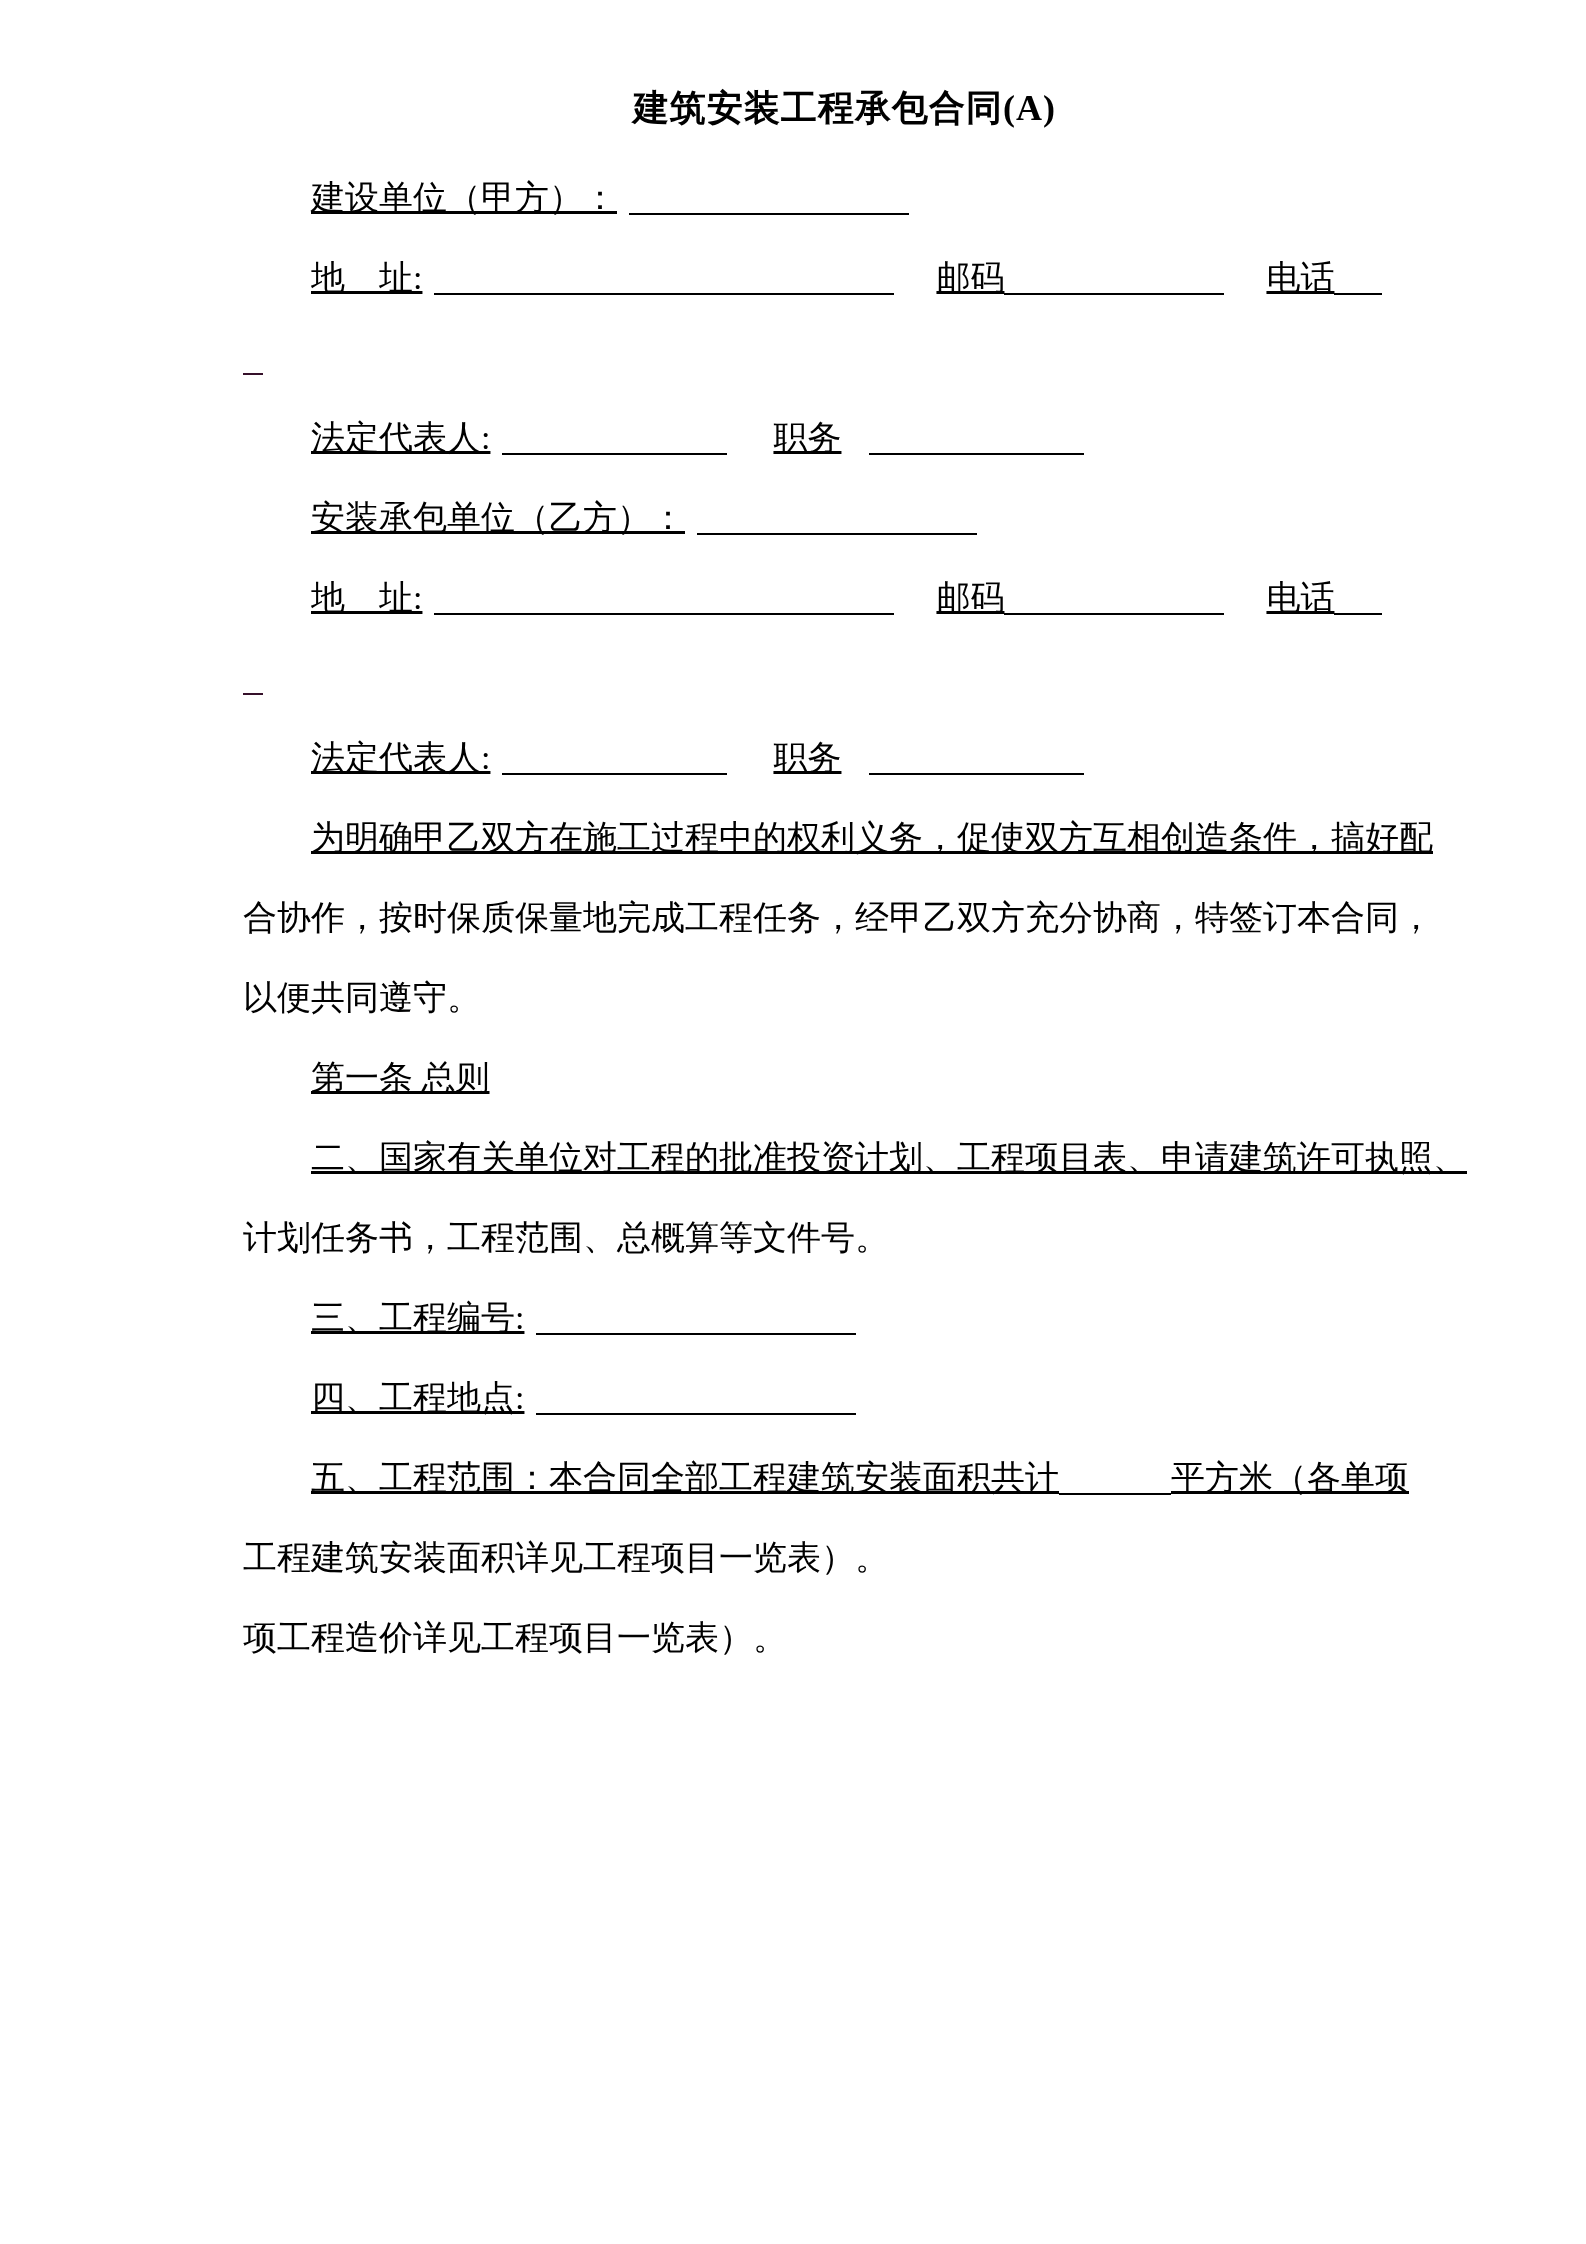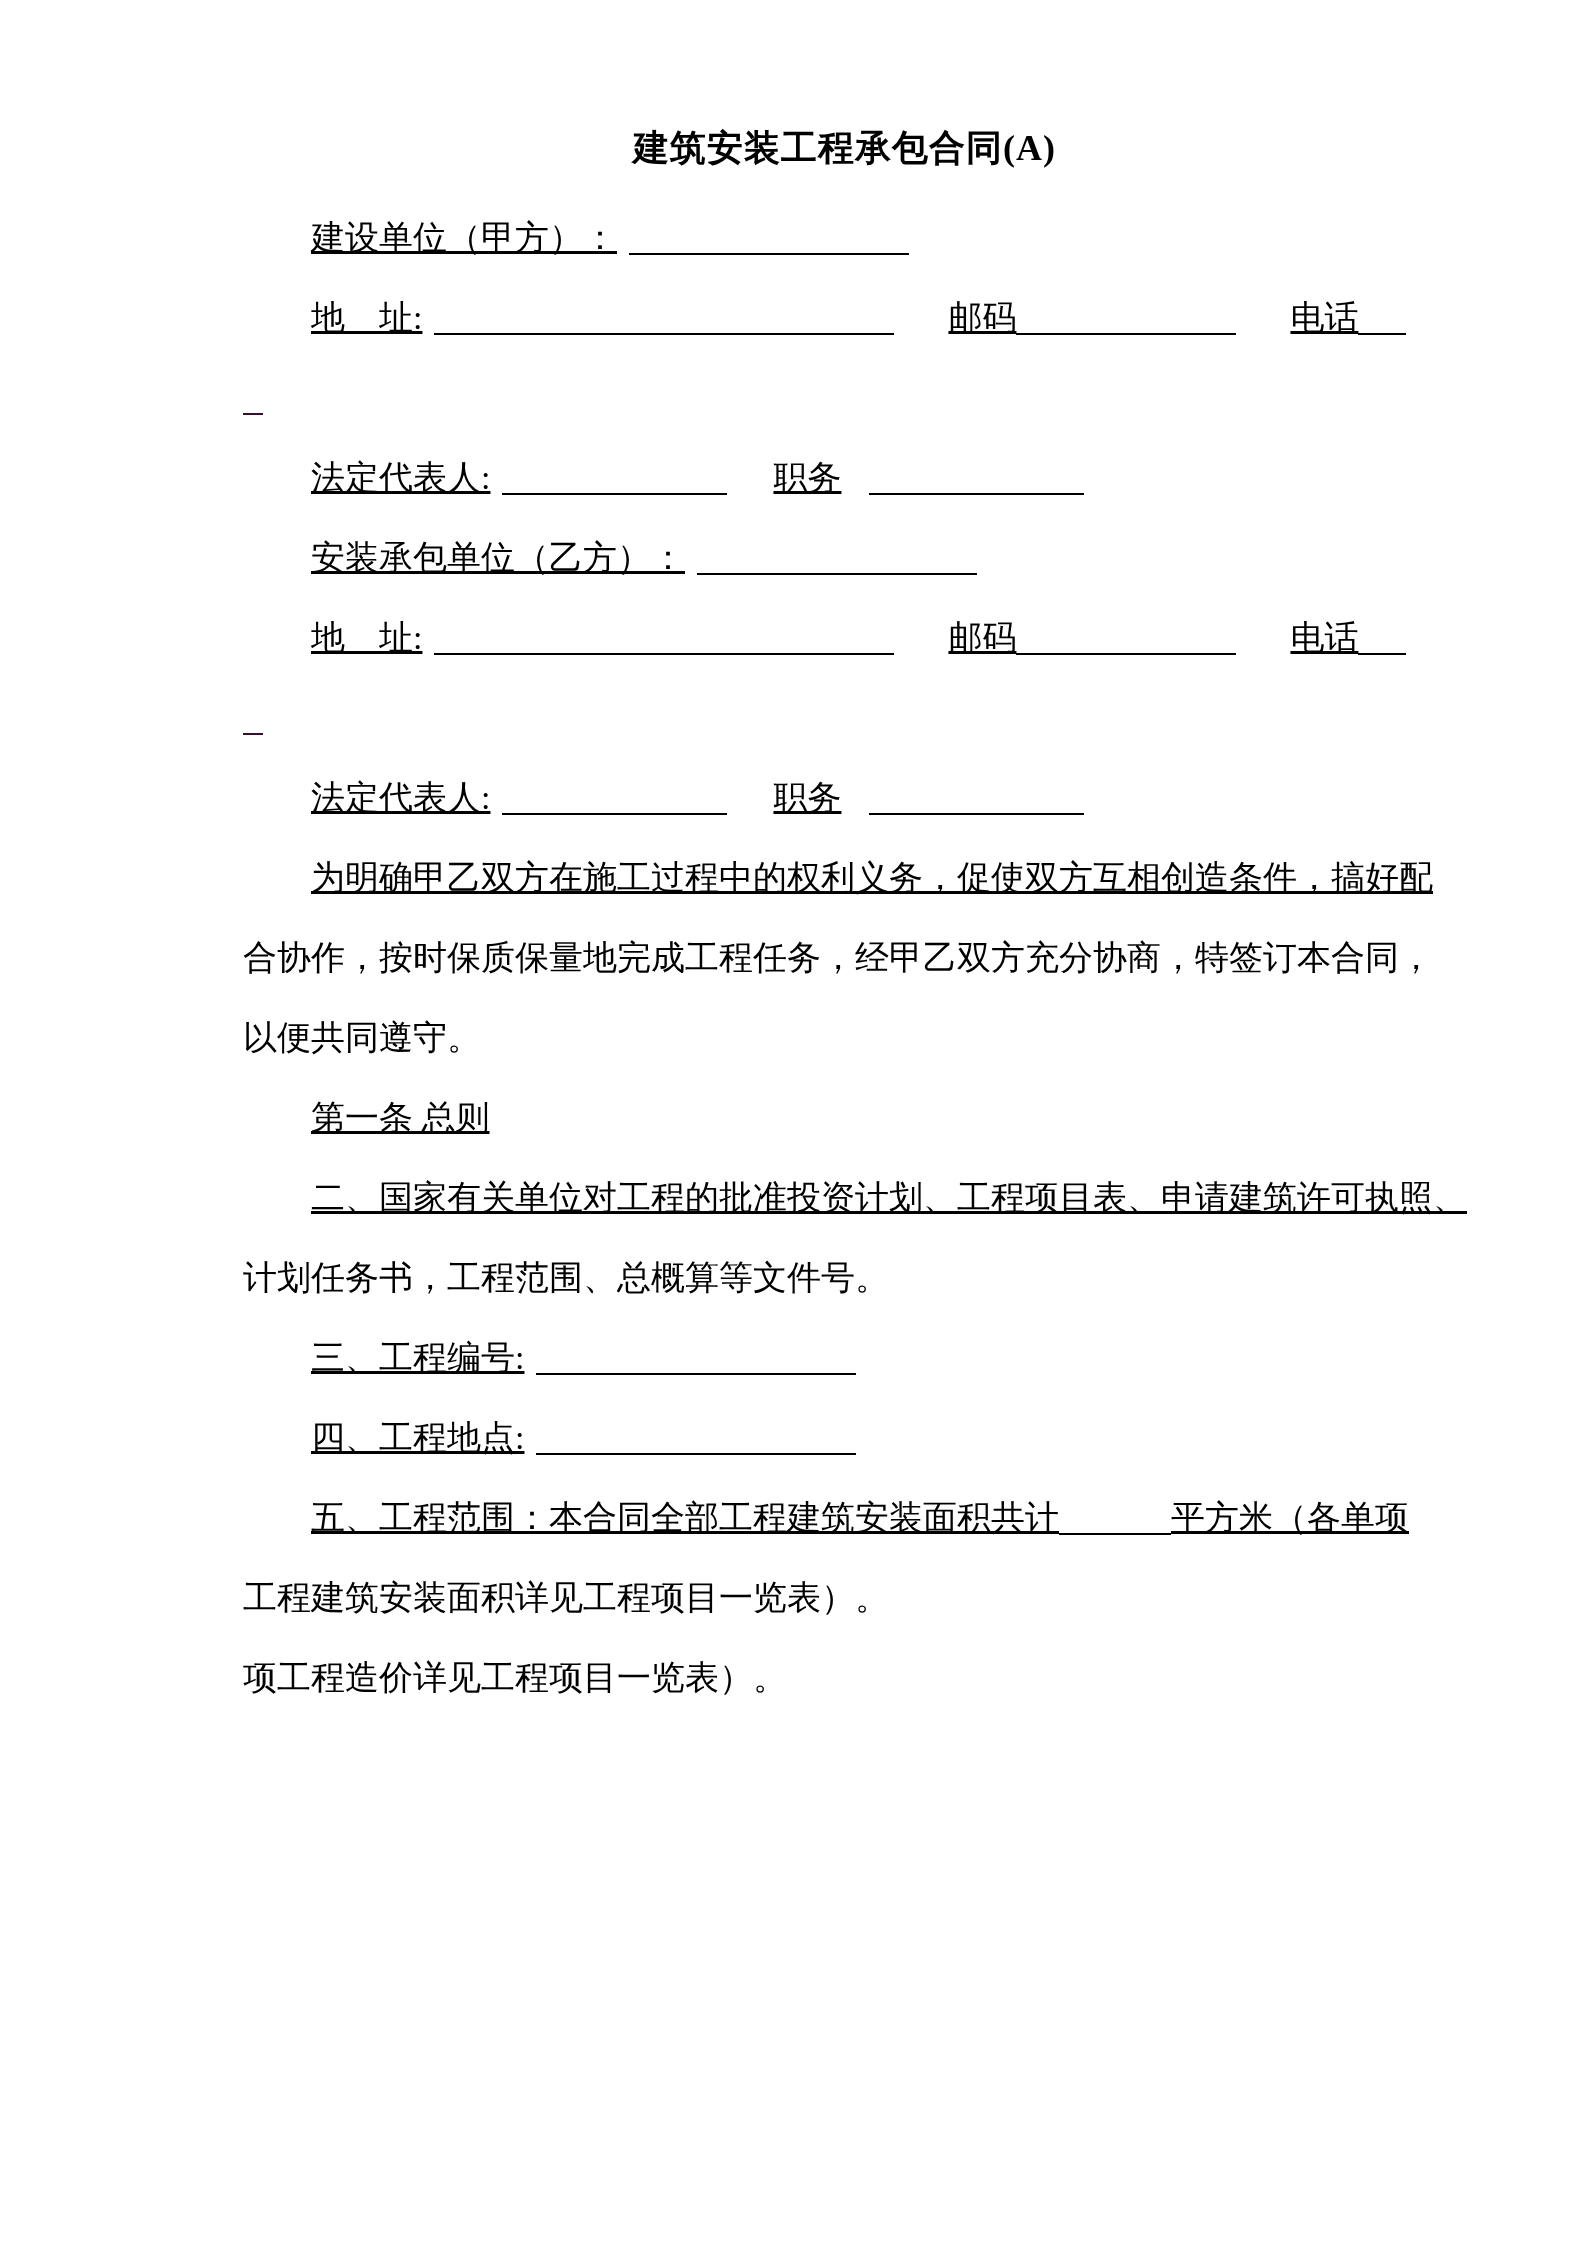--- a/index.html
+++ b/index.html
@@ -13,21 +13,21 @@
     position: relative;
     font-family: "Liberation Serif", "DejaVu Serif", serif;
     font-size: 34px;
     color: #000000;
     overflow: hidden;
   }
   .doc {
     padding: 0 140px 0 243px;
   }
   .title {
-    margin-top: 120px;
+    margin-top: 80px;
     text-align: center;
     font-size: 36px;
     font-weight: bold;
     line-height: 56px;
     letter-spacing: 1px;
   }
   .row {
     line-height: 80px;
     height: 80px;
     white-space: nowrap;
@@ -49,21 +49,21 @@
   .w-unit  { width: 280px; }
   .w-addr  { width: 460px; }
   .w-post  { width: 220px; }
   .w-phone { width: 48px;  }
   .w-wrap  { width: 20px; border-bottom-color: #35102a; }
   .w-rep   { width: 225px; }
   .w-duty  { width: 215px; }
   .w-code  { width: 320px; }
   .w-area  { width: 112px; }
   .w-price { width: 112px; }
-  .lbl-gap   { margin-left: 54px; }
+  .lbl-gap   { margin-left: 42px; }
   .duty-gap  { margin-left: 46px; }
   .duty-blank-gap { margin-left: 28px; }
 </style>
 </head>
 <body>
 
 <div class="doc">
 
   <div class="title">建筑安装工程承包合同(A)</div>
 

